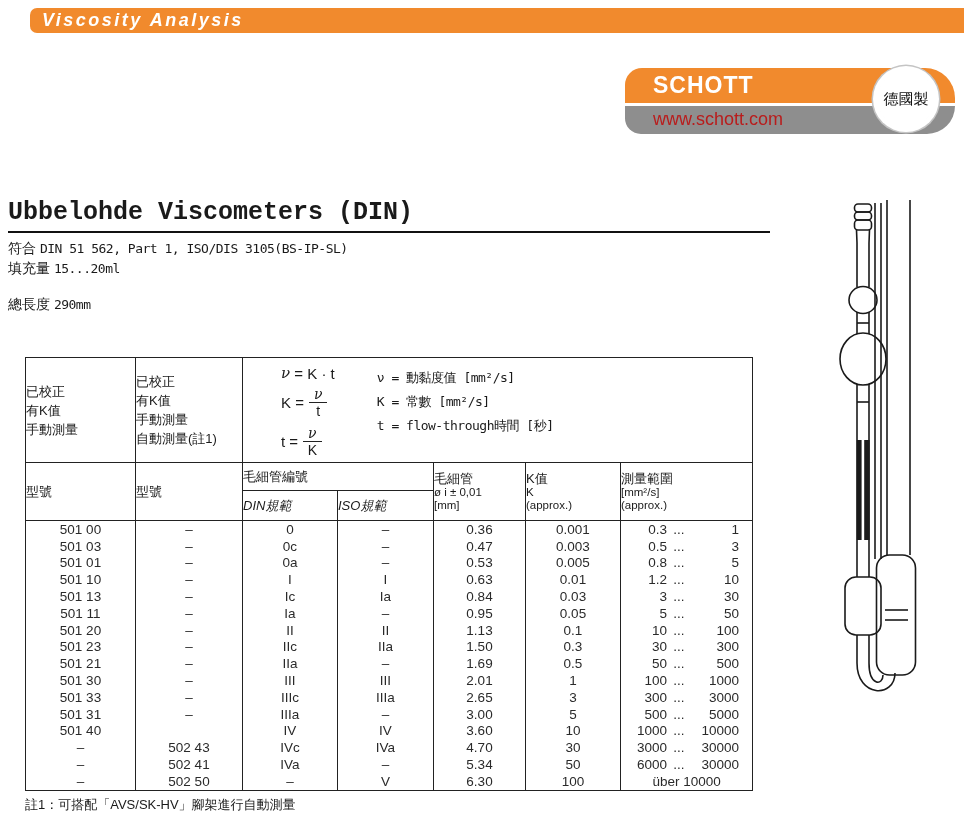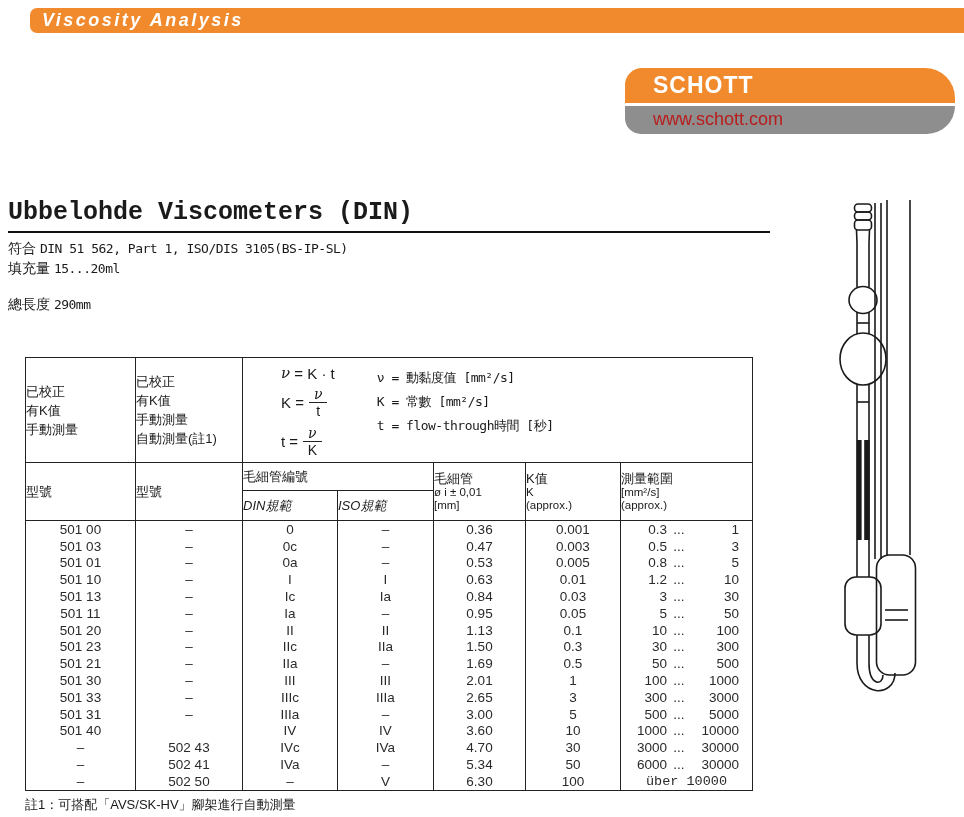--- a/index.html
+++ b/index.html
@@ -43,41 +43,42 @@
   .frac .num{display:block;padding:0 5px 0 5px;border-bottom:1.3px solid #222;}
   .frac .den{display:block;}
   .legend{font-family:"DejaVu Sans Mono",monospace;font-size:13px;line-height:24px;letter-spacing:-0.5px;padding-top:2px;}
   .h2 td{text-align:left;font-size:13px;}
   .h2a td{height:27px;}
   .h2b td{height:29px;font-style:italic;}
   .small{font-size:11.5px;line-height:13px;}
   .hstack{line-height:15px;}
   tbody.data td{text-align:center;font-size:13.5px;height:16.8px;line-height:15px;color:#2a2a2a;}
   .range-wrap{display:flex;align-items:center;}
-  .range-wrap.center{justify-content:center;font-family:Liberation Mono, monospace;}
+  .range-wrap.center{justify-content:center;}
   .rf{width:46px;text-align:right;display:inline-block;}
   .rd{width:24px;text-align:center;display:inline-block;}
   .rt{flex:1;text-align:right;padding-right:13px;}
 
   .footnote{left:25px;top:796px;font-size:13px;}
 
   .drawing{left:838px;top:195px;width:124px;height:515px;}
 </style>
 </head>
 <body>
 
 <div class="abs banner">
   <span class="banner-text">Viscosity Analysis</span>
 </div>
 
 <div class="abs logo">
   <div class="logo-orange"></div>
   <div class="logo-gray"></div>
   <div class="logo-brand">SCHOTT</div>
   <div class="logo-url">www.schott.com</div>
+  <div class="logo-circle">德國製</div>
 </div>
 
 <div class="abs title">Ubbelohde Viscometers (DIN)</div>
 <div class="abs title-rule"></div>
 
 <div class="abs spec-line spec1">
   <span>符合</span>
   <span class="val">DIN 51 562, Part 1, ISO/DIS 3105(BS-IP-SL)</span>
 </div>
 <div class="abs spec-line spec2">

